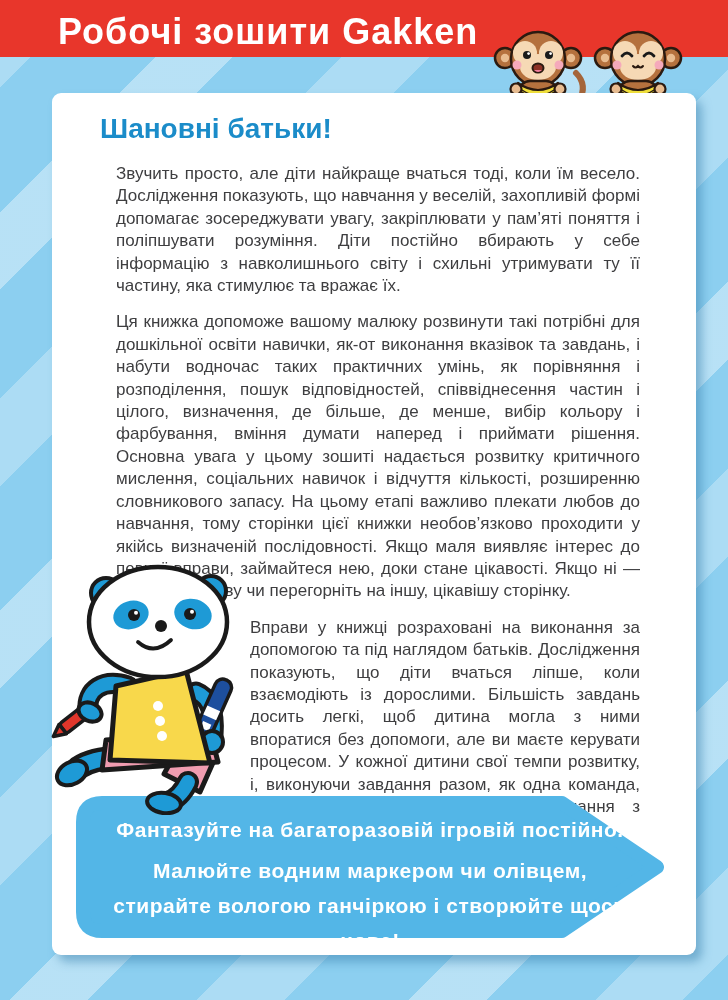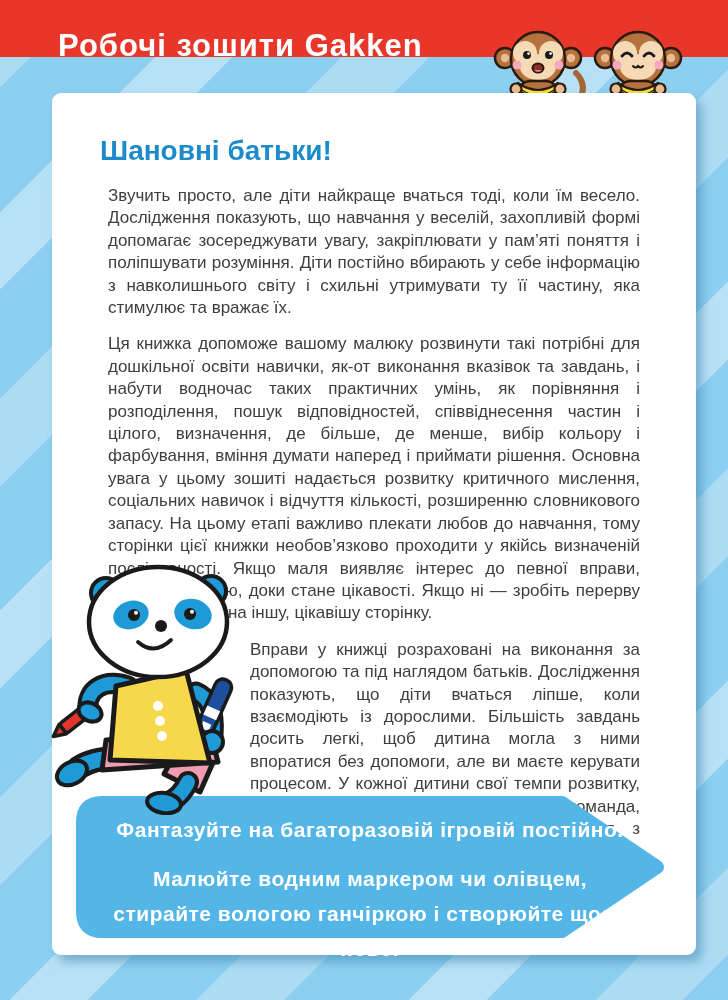--- a/index.html
+++ b/index.html
@@ -11,51 +11,51 @@
       rgba(255,255,255,0.28) 0 62px,
       rgba(255,255,255,0) 62px 150px,
       rgba(255,255,255,0.38) 150px 205px,
       rgba(255,255,255,0) 205px 282px);
   }
   .header{
     position:absolute;left:0;top:0;width:728px;height:57px;
     background:#e8362b;z-index:1;
   }
   .header-title{
-    position:absolute;left:58px;top:28px;
-    font-size:31px;font-weight:bold;color:#ffffff;letter-spacing:1px;
+    position:absolute;left:58px;top:11px;
+    font-size:36px;font-weight:bold;color:#ffffff;letter-spacing:1px;
   }
   .monkey{position:absolute;z-index:2;}
   .monkey.m1{left:492px;top:27px;}
   .monkey.m2{left:592px;top:27px;}
   .card{
     position:absolute;left:52px;top:93px;width:644px;height:862px;
     background:#ffffff;border-radius:9px;z-index:3;
     box-shadow:6px 7px 10px rgba(58,130,173,0.5);
   }
-  .card-inner{padding:42px 56px 0 48px;}
+  .card-inner{padding:20px 56px 0 48px;}
   .heading{
     margin:0 0 18px 0;font-size:28px;font-weight:bold;color:#1b8cc9;
   }
   .body-text{
-    margin:0 0 14px 8px;font-size:17px;line-height:22.4px;color:#3e3e40;
+    margin:0 0 14px 16px;font-size:17px;line-height:22.4px;color:#3e3e40;
     text-align:justify;
   }
   .panda-spacer{float:left;width:150px;height:240px;}
   .closing{font-weight:bold;font-weight:normal;}
   .bubble{
     position:absolute;left:24px;top:703px;width:588px;height:142px;z-index:1;
   }
   .bubble svg{position:absolute;left:0;top:0;}
   .bubble-text{
     position:relative;z-index:1;color:#ffffff;font-weight:bold;
     text-align:center;letter-spacing:0.5px;
   }
   .bubble-line1{margin:22px auto 0 auto;font-size:21px;width:540px;}
-  .bubble-line2{margin:19px auto 0 auto;font-size:21px;line-height:35px;width:520px;}
+  .bubble-line2{margin:11px auto 0 auto;font-size:21px;line-height:35px;width:520px;}
   .panda{position:absolute;left:-4px;top:467px;z-index:2;}
 </style>
 </head>
 <body>
 
 <div class="page">
 
   <div class="header">
     <div class="header-title">Робочі зошити Gakken</div>
   </div>

